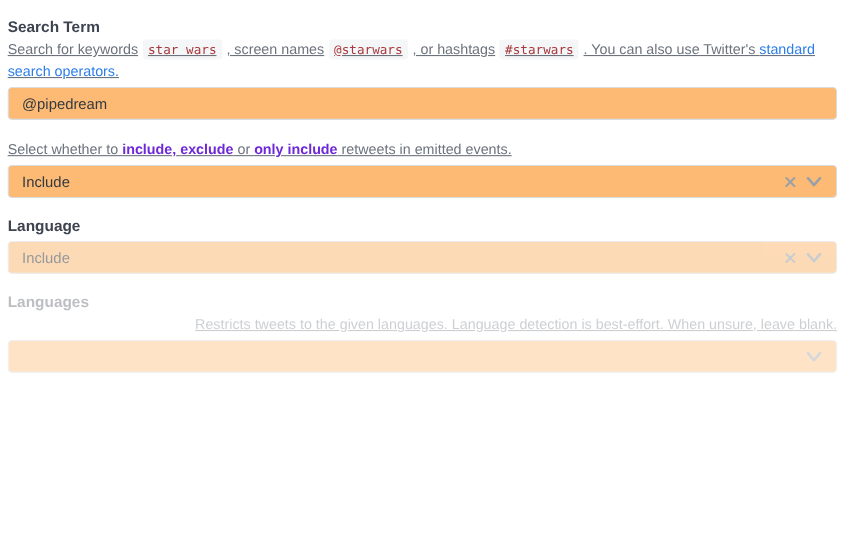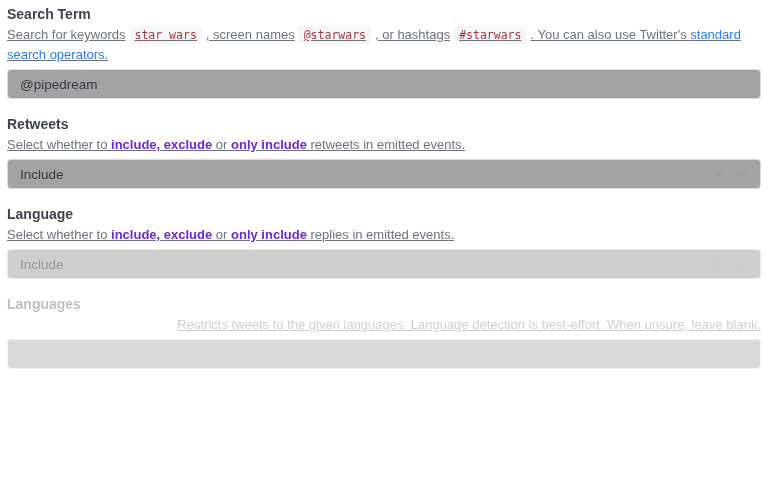--- a/index.html
+++ b/index.html
@@ -5,21 +5,21 @@
   html, body {
     margin: 0;
     padding: 0;
     width: 768px;
     height: 500px;
     overflow: hidden;
     background: #ffffff;
     font-family: "Liberation Sans", "DejaVu Sans", sans-serif;
   }
   .form {
-    padding: 6px 7px 0 7px;
+    padding: 16px 7px 0 7px;
   }
   .field {
     margin-bottom: 17px;
   }
   .label {
     font-size: 14px;
     line-height: 17px;
     font-weight: 700;
     color: #3d4450;
     margin: 0 0 2px 0;
@@ -50,21 +50,21 @@
     text-decoration: none;
     cursor: pointer;
   }
   .control {
     box-sizing: border-box;
     margin-top: 5px;
     height: 30px;
     width: 100%;
     border: 1px solid #d9dcdf;
     border-radius: 4px;
-    background: #a3a3a3;
+    background: #fdba74;
     display: flex;
     align-items: center;
     padding: 0 12px;
     font-size: 13.5px;
     color: #333a42;
     cursor: pointer;
   }
   .control .value {
     flex: 1 1 auto;
     white-space: nowrap;
@@ -98,42 +98,40 @@
   <div class="field">
     <div class="label">Search Term</div>
     <p class="desc"><span>Search for keywords</span><span class="seg-code">star wars</span><span>, screen names</span><span class="seg-code">@starwars</span><span>, or hashtags</span><span class="seg-code">#starwars</span><span>. You can also use Twitter's </span><a class="seg-link">standard</a><br><a class="seg-link">search operators.</a></p>
     <div class="control">
       <span class="value">@pipedream</span>
     </div>
   </div>
 
 
   <div class="field">
-    <div class="label">Retweets</div>
     <p class="desc"><span>Select whether to </span><span class="seg-bold">include,</span><span> </span><span class="seg-bold">exclude</span><span> or </span><span class="seg-bold">only include</span><span> retweets in emitted events.</span></p>
     <div class="control">
       <span class="value">Include</span>
       <span class="icons">
         <span class="icon-btn">
           <svg width="11" height="11" viewBox="0 0 12 12">
               <path d="M2 2 L10 10 M10 2 L2 10" stroke="#9aa0a6" stroke-width="2" stroke-linecap="round"></path>
             </svg>
         </span>
         <span class="icon-btn">
           <svg width="14" height="9" viewBox="0 0 14 9">
               <path d="M1.5 1 L7 7.3 L12.5 1" stroke="#9aa0a6" stroke-width="2.4" fill="none" stroke-linecap="round" stroke-linejoin="round"></path>
             </svg>
         </span>
       </span>
     </div>
   </div>
 
   <div class="field">
     <div class="label">Language</div>
-    <p class="desc"><span>Select whether to </span><span class="seg-bold">include,</span><span> </span><span class="seg-bold">exclude</span><span> or </span><span class="seg-bold">only include</span><span> replies in emitted events.</span></p>
     <div class="control muted">
       <span class="value">Include</span>
       <span class="icons">
         <span class="icon-btn">
           <svg width="11" height="11" viewBox="0 0 12 12">
               <path d="M2 2 L10 10 M10 2 L2 10" stroke="#9aa0a6" stroke-width="2" stroke-linecap="round"></path>
             </svg>
         </span>
         <span class="icon-btn">
           <svg width="14" height="9" viewBox="0 0 14 9">

